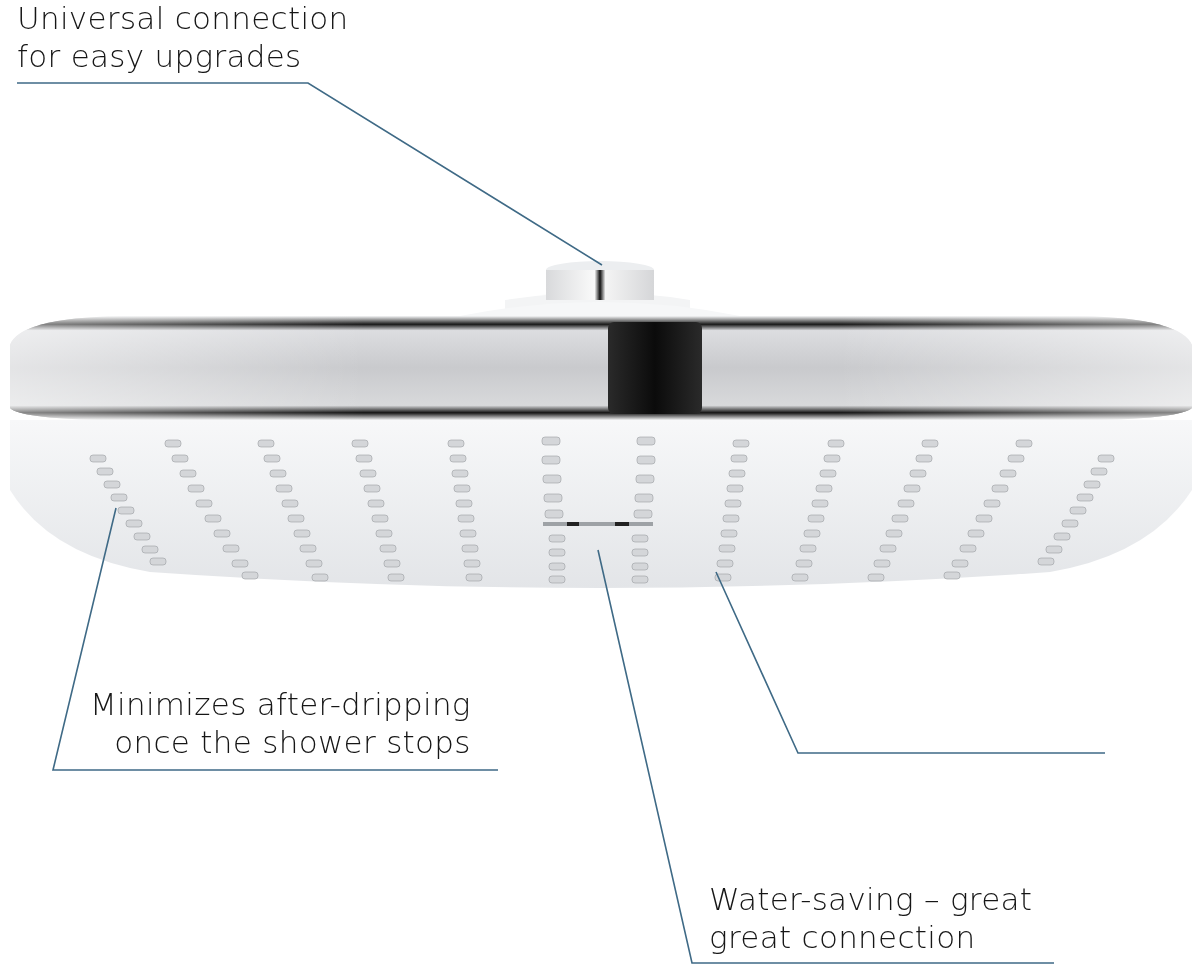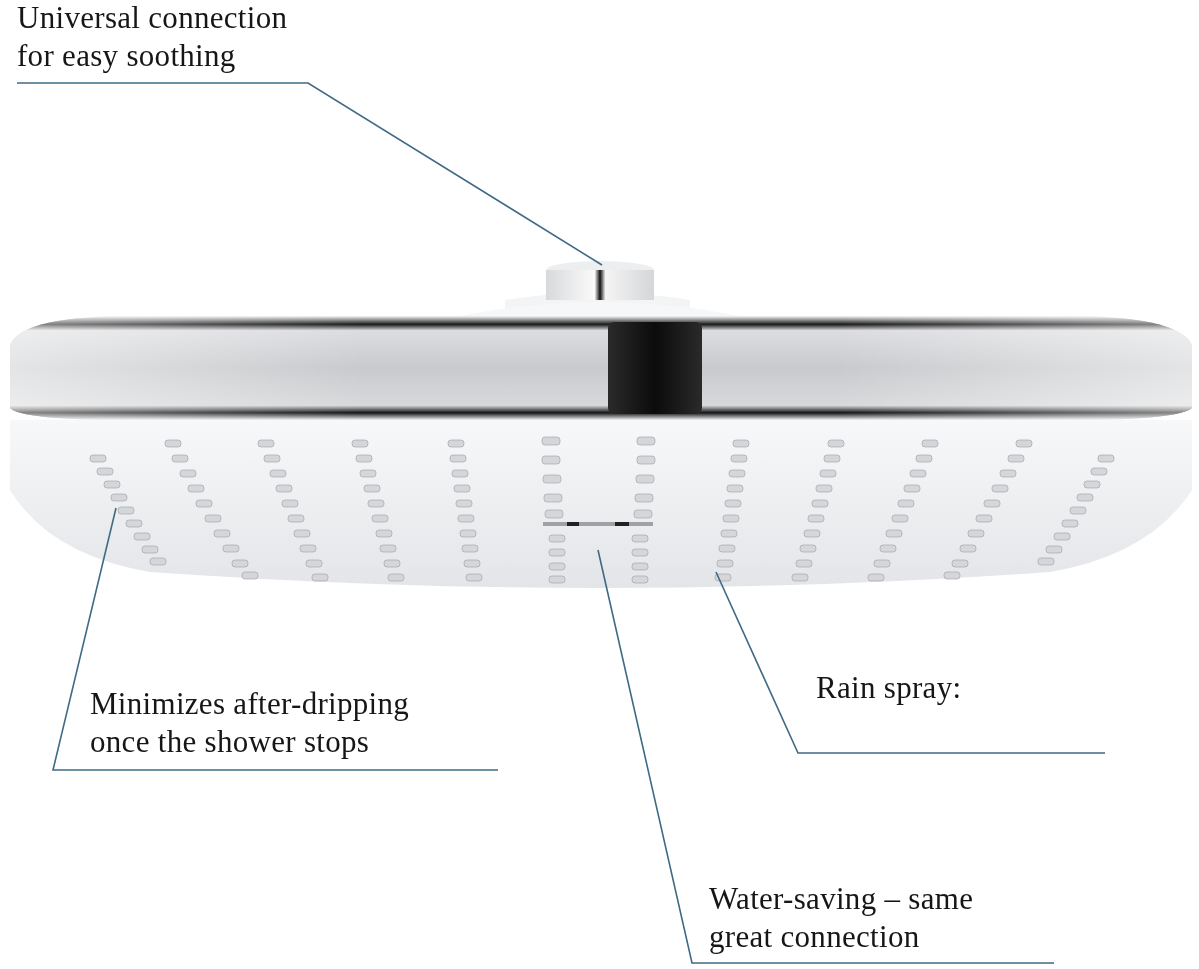--- a/index.html
+++ b/index.html
@@ -6,21 +6,20 @@
     body { width: 1199px; height: 969px; position: relative; overflow: hidden; font-family: "DejaVu Sans", sans-serif; }
     .stage { position: absolute; left: 0; top: 0; width: 1199px; height: 969px; }
     .label {
       position: absolute;
       color: #161616;
       font-size: 31px;
       line-height: 38px;
       letter-spacing: 0.3px;
       font-weight: 300;
       white-space: nowrap;
-      font-family: Liberation Serif, serif;
     }
     .label span { display: block; }
     svg.art { position: absolute; left: 0; top: 0; }
   </style>
 </head>
 <body>
 
 <div class="stage">
 
   <svg class="art" width="1199" height="969" viewBox="0 0 1199 969">
@@ -239,30 +238,29 @@
     <g fill="none" stroke="#3f6a86" stroke-width="1.6">
       <polyline points="17,83 308,83 602,265"></polyline>
       <polyline points="116,508 53,770 498,770"></polyline>
       <polyline points="598,550 692,963 1054,963"></polyline>
       <polyline points="716,572 798,753 1105,753"></polyline>
     </g>
   </svg>
 
   <div class="label" style="left:17px; top:-1px;">
     <span>Universal connection</span>
-    <span>for easy soothing</span>
-  </div>
-
-  <div class="label" style="left:90px; top:685px;">
+    <span>for easy upgrades</span>
+  </div>
+
+  <div class="label" style="left:90px; top:685px;text-align:right;">
     <span>Minimizes after-dripping</span>
     <span>once the shower stops</span>
   </div>
 
   <div class="label" style="left:816px; top:669px;">
-    <span>Rain spray:</span>
   </div>
 
   <div class="label" style="left:709px; top:880px;">
-    <span>Water-saving – same</span>
+    <span>Water-saving – great</span>
     <span>great connection</span>
   </div>
 
 </div>
 
 </body></html>

